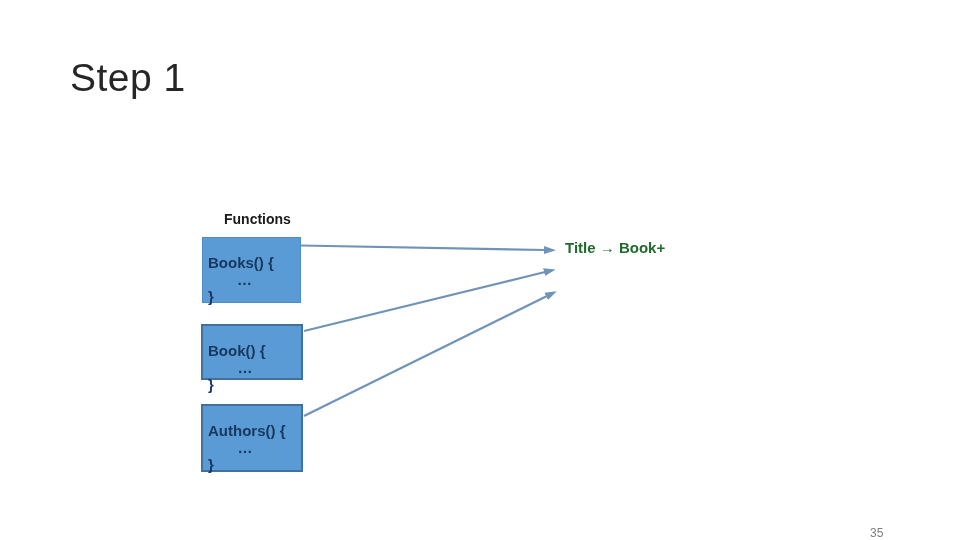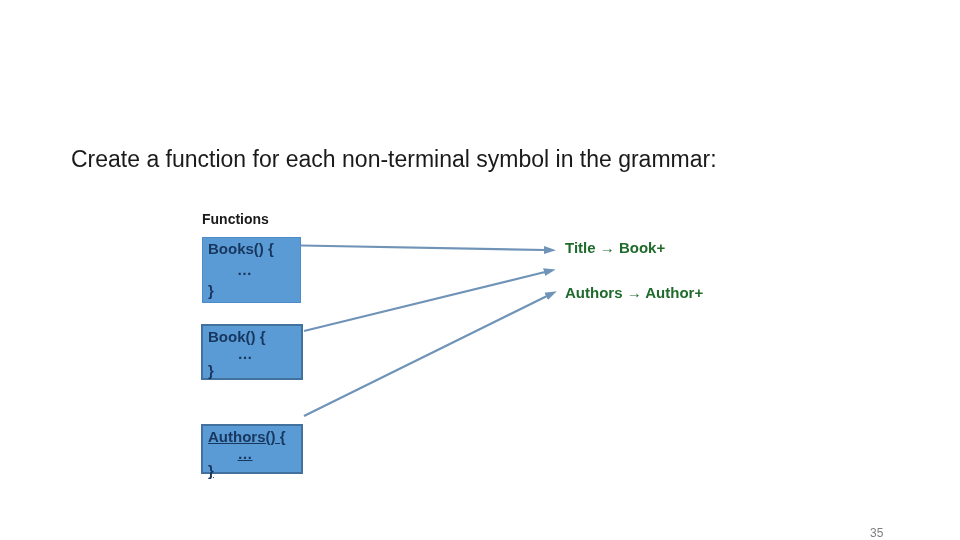--- a/index.html
+++ b/index.html
@@ -27,46 +27,46 @@
   .slide-subtitle {
     position: absolute;
     left: 71px;
     top: 146px;
     font-size: 23px;
     font-weight: 400;
     color: #1a1a1a;
   }
   .functions-label {
     position: absolute;
-    left: 202px;
+    left: 224px;
     top: 211px;
     font-size: 14px;
     font-weight: 700;
     color: #1a1a1a;
   }
   .func-box {
     position: absolute;
     box-sizing: border-box;
     background: var(--box-fill, #5B9BD5);
     border: 2px solid var(--box-border, #41719C);
     color: var(--box-text, #17375E);
     font-size: 15px;
     font-weight: 700;
     display: flex;
     flex-direction: column;
     justify-content: space-between;
-    padding: 2px 5px 3px 5px;
+    padding: 16px 5px 3px 5px;
   }
   .func-box .ellipsis-line {
     text-align: center;
     margin-right: 14px;
   }
   #func-box-1 { left: 202px; top: 237px; width: 99px;  height: 66px; border-width: 1px; border-color: #4e8cc9; }
   #func-box-2 { left: 201px; top: 324px; width: 102px; height: 56px; }
-  #func-box-3 { left: 201px; top: 424px; width: 102px; height: 50px; text-decoration: underline; }
+  #func-box-3 { left: 201px; top: 404px; width: 102px; height: 68px; }
   .grammar-rule {
     position: absolute;
     left: 565px;
     font-size: 15px;
     font-weight: 600;
     color: var(--rule-text, #1F6B2C);
     white-space: nowrap;
   }
   #rule-1 { top: 239px; }
   #rule-2 { top: 262px; }
@@ -88,22 +88,22 @@
     font-size: 12px;
     color: var(--page-number, #7F7F7F);
     margin-top: 20px;
   }
 </style>
 </head>
 <body>
 
 <div class="slide">
 
+  <div class="slide-title">Step 1</div>
 
-  <div class="slide-subtitle">Create a function for each non-terminal symbol in the grammar:</div>
 
   <div class="functions-label">Functions</div>
 
   <div class="func-box" id="func-box-1">
     <div>Books() {</div>
     <div class="ellipsis-line">…</div>
     <div>}</div>
   </div>
 
   <div class="func-box" id="func-box-2">
@@ -123,17 +123,16 @@
       <marker id="arrowhead" markerWidth="13" markerHeight="10" refX="1" refY="5" orient="auto" markerUnits="userSpaceOnUse">
         <path d="M0,1 L12,5 L0,9 Z" fill="#7093B8"></path>
       </marker>
     </defs>
     <line x1="301" y1="245.5" x2="545" y2="250" marker-end="url(#arrowhead)"></line>
     <line x1="304" y1="331" x2="545" y2="272" marker-end="url(#arrowhead)"></line>
     <line x1="304" y1="416" x2="547" y2="296" marker-end="url(#arrowhead)"></line>
   </svg>
 
   <div class="grammar-rule" id="rule-1">Title → Book+</div>
-  <div class="grammar-rule" id="rule-3">Authors → Author+</div>
 
   <div class="page-number">35</div>
 
 </div>
 
 </body></html>

